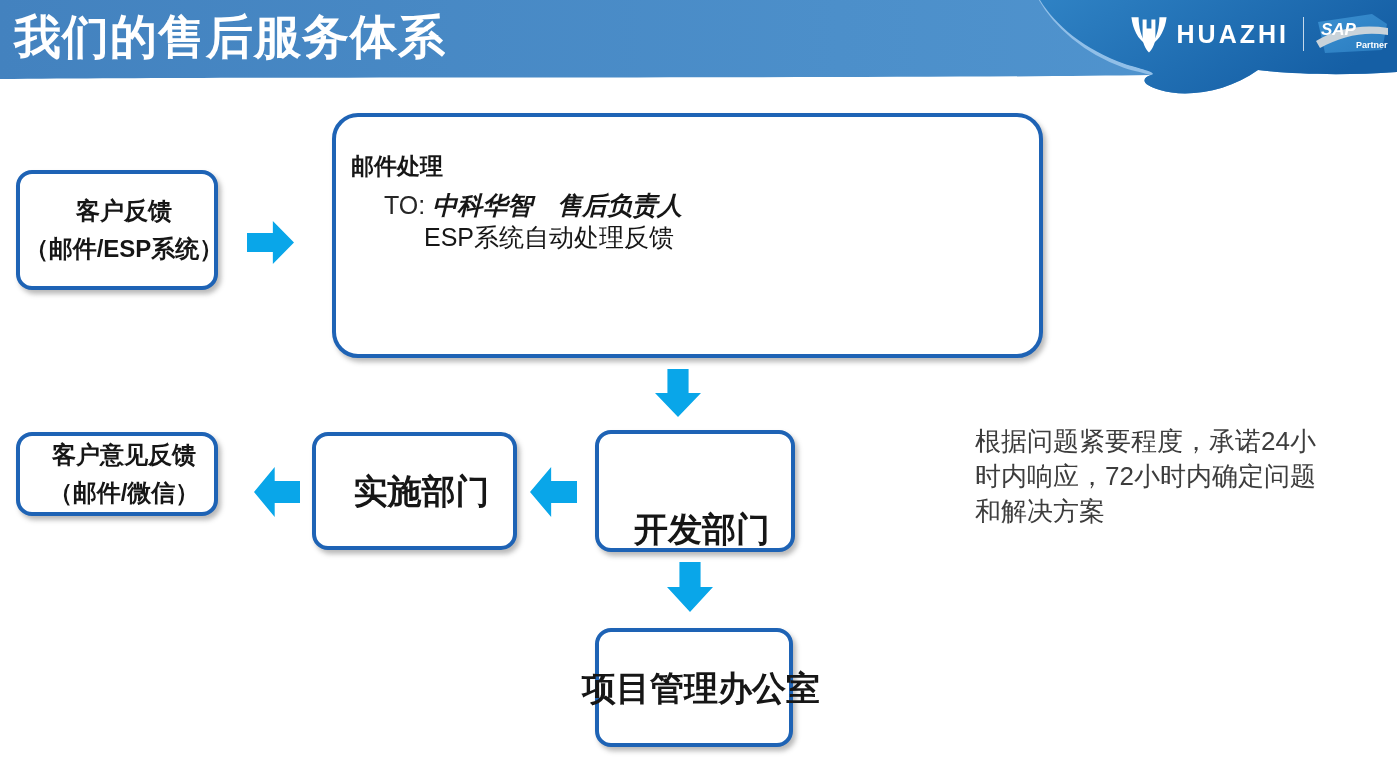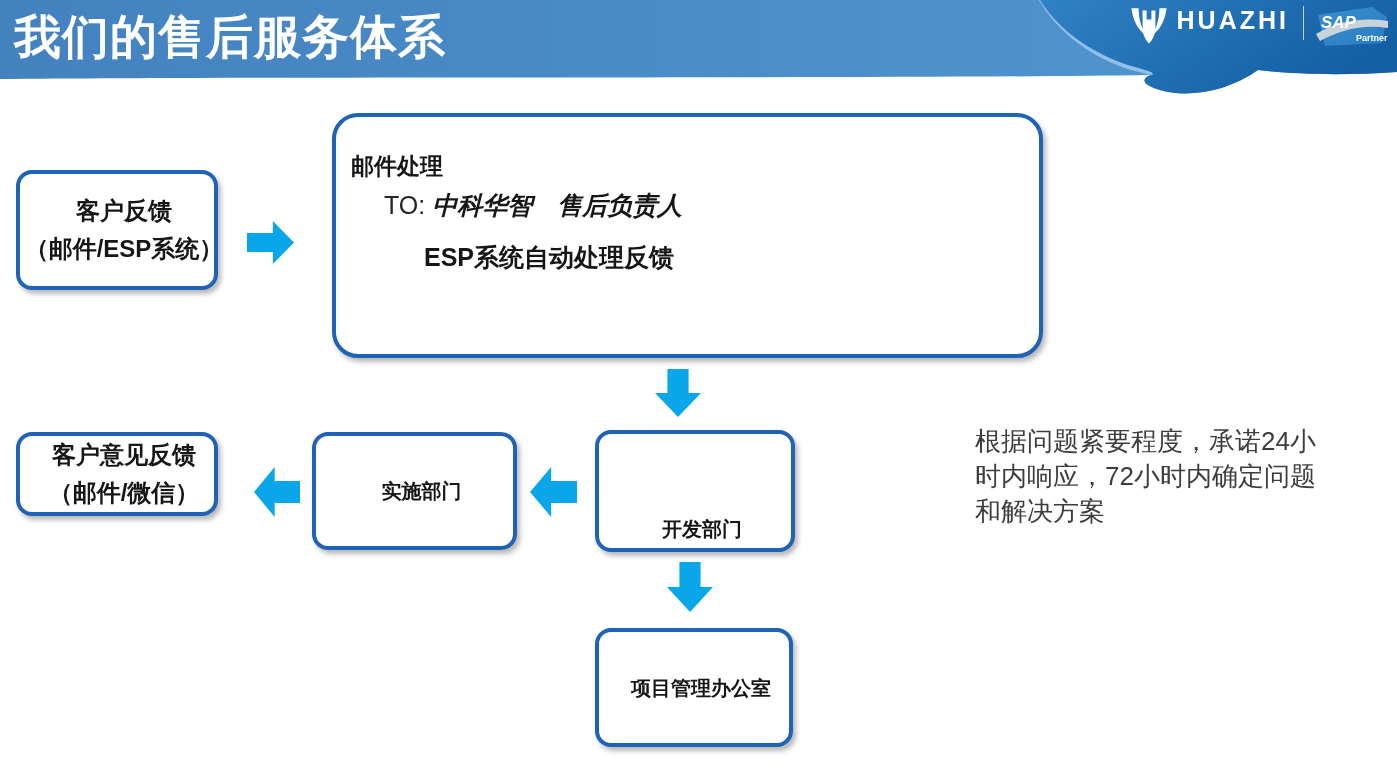--- a/index.html
+++ b/index.html
@@ -13,22 +13,22 @@
   .slide { position: absolute; inset: 0; background: #ffffff; }
 
   
   .header { position: absolute; left: 0; top: 0; width: 1397px; height: 100px; }
   .header-bg { position: absolute; left: 0; top: 0; }
   .slide-title {
     position: absolute; left: 14px; top: 6px;
     font-size: 47px; font-weight: 600; color: #ffffff;
     letter-spacing: 1px; white-space: nowrap;
   }
-  .brand { position: absolute; right: 9px; top: 6px; height: 44px;
-           display: flex; }
+  .brand { position: absolute; right: 9px; top: 12px; height: 44px;
+           display: flex; align-items: center; }
   .huazhi-text {
     color: #ffffff; font-size: 25px; font-weight: 700;
     letter-spacing: 3px; margin-left: 8px;
   }
   .logo-divider {
     width: 1px; height: 34px; background: rgba(255,255,255,0.75);
     margin: 0 12px 0 14px;
   }
   .sap-badge { position: relative; width: 72px; height: 42px; }
 
@@ -43,33 +43,33 @@
     align-items: center; justify-content: center;
     color: #161616; font-weight: 700; text-align: center; padding-left: 14px;
   }
   .fbox .bl { line-height: 38px; font-size: 24px; white-space: nowrap; }
 
   #box-customer-feedback { left: 16px;  top: 170px; width: 202px; height: 120px; }
   #box-customer-opinion  { left: 16px;  top: 432px; width: 202px; height: 84px; }
   #box-implementation    { left: 312px; top: 432px; width: 205px; height: 118px; }
   #box-development       { left: 595px; top: 430px; width: 200px; height: 122px; justify-content: flex-end; }
   #box-pmo               { left: 595px; top: 628px; width: 198px; height: 119px; }
-  #box-implementation .bl, #box-development .bl, #box-pmo .bl { font-size: 20px; }
+  #box-implementation .bl, #box-development .bl, #box-pmo .bl { font-size: 34px; }
 
   #box-mail {
     left: 332px; top: 113px; width: 711px; height: 245px;
     border-radius: 26px;
     align-items: flex-start; justify-content: flex-start;
     padding: 34px 10px 0 15px; text-align: left;
   }
   #box-mail .m1 { font-size: 23px; font-weight: 700; line-height: 30px; }
   #box-mail .m2 { font-size: 25px; line-height: 32px; margin: 8px 0 0 33px; }
   #box-mail .m2 .to-prefix { font-weight: 400; color: #262626; }
   #box-mail .m2 .to-value  { font-weight: 700; font-style: italic; }
-  #box-mail .m3 { font-size: 25px; font-weight: 700; line-height: 32px; margin: 20px 0 0 73px; }
+  #box-mail .m3 { font-size: 25px; font-weight: 400; line-height: 32px; margin: 0 0 0 73px; }
 
   
   .arrow { position: absolute; background: #09A6E9; }
   .arrow-right { clip-path: polygon(0 28%, 55% 28%, 55% 0, 100% 50%, 55% 100%, 55% 72%, 0 72%); }
   .arrow-left  { clip-path: polygon(100% 28%, 45% 28%, 45% 0, 0 50%, 45% 100%, 45% 72%, 100% 72%); }
   .arrow-down  { clip-path: polygon(27% 0, 73% 0, 73% 50%, 100% 50%, 50% 100%, 0 50%, 27% 50%); }
   #arrow-right-1 { left: 247px; top: 221px; width: 47px; height: 43px; }
   #arrow-down-1  { left: 655px; top: 369px; width: 46px; height: 48px; }
   #arrow-left-1  { left: 530px; top: 467px; width: 47px; height: 50px; }
   #arrow-left-2  { left: 254px; top: 467px; width: 46px; height: 50px; }

